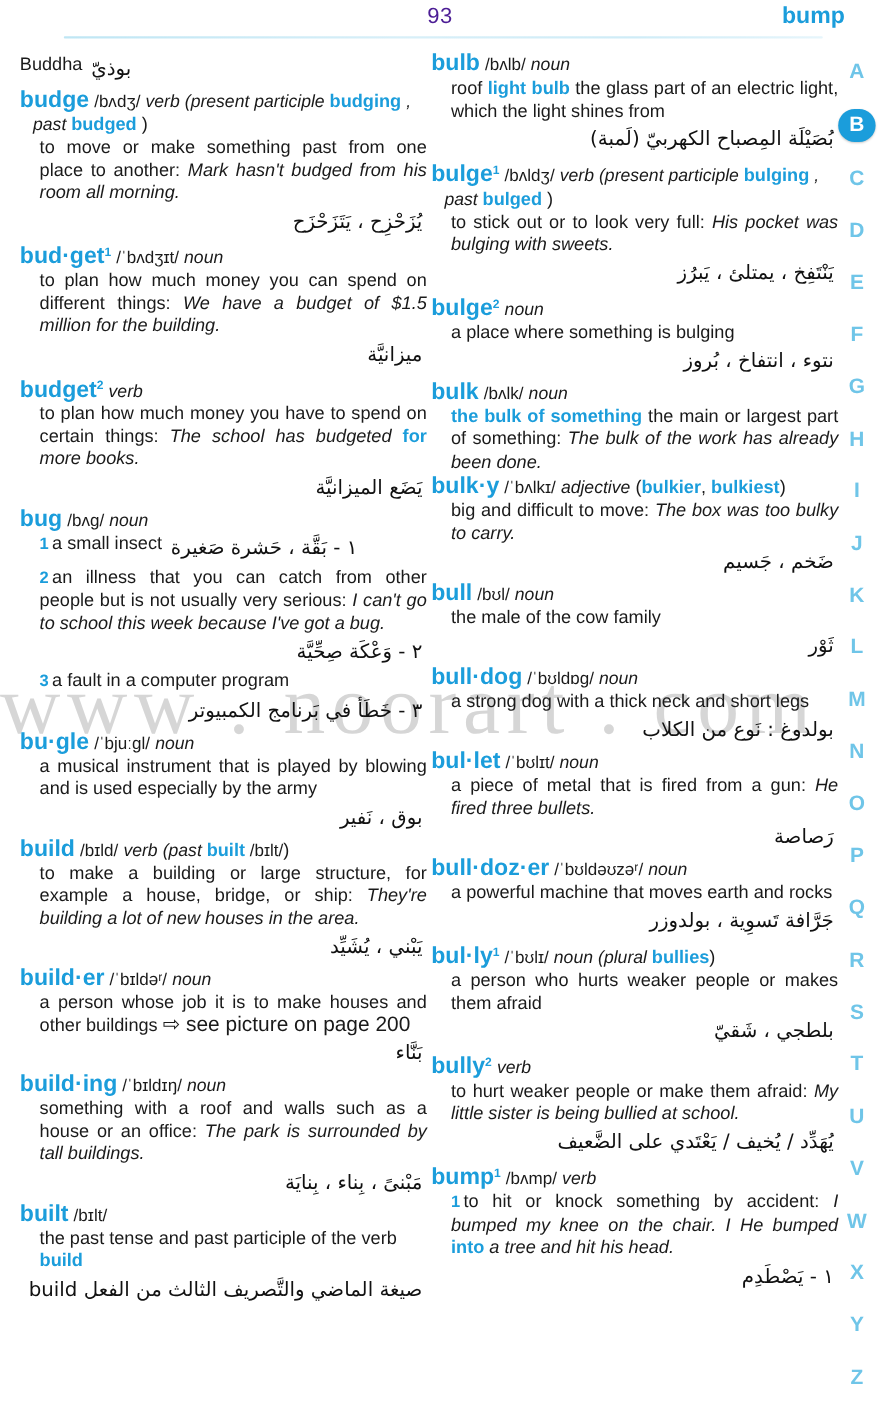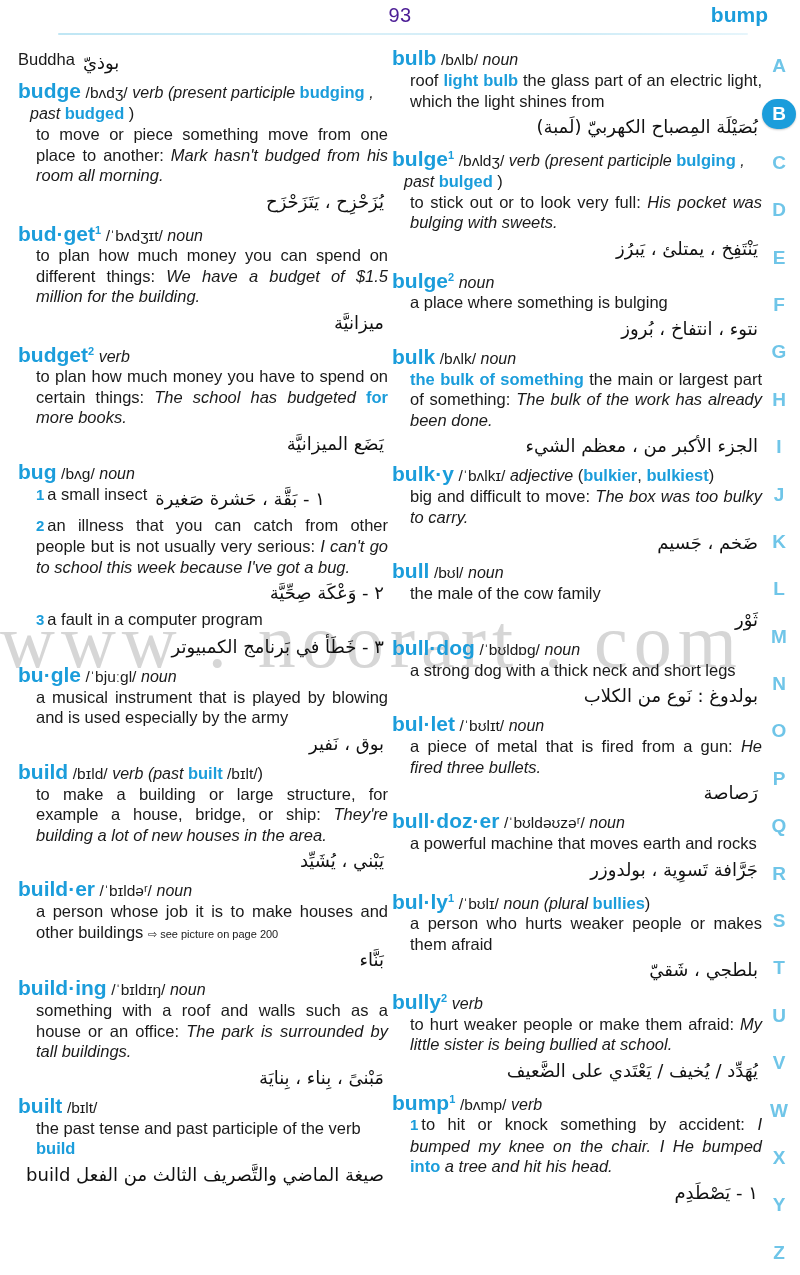--- a/index.html
+++ b/index.html
@@ -68,21 +68,21 @@
     padding-left:18px;
     margin-top:0px;
   }
   .sense.plain { text-align:left; }
   .num {
     font-weight:bold; color:#1b9ddb; font-size:15px;
     margin-right:3px;
   }
   .ex   { font-style:italic; }
   .blue { font-weight:bold; color:#1b9ddb; }
-  .xref { font-size:11px; }
+  .xref { font-size:19px; }
 
   .arabic {
     direction:rtl; text-align:right;
     font-family:"DejaVu Sans", sans-serif;
     font-size:18px; line-height:30px;
     color:#111111;
     padding:1px 4px 1px 0;
   }
 
   .inline-row {
@@ -155,21 +155,21 @@
         <span class="hw">budge</span>
         <span class="ipa">/bʌdʒ/</span>
         <span class="pos">verb</span>
         <span class="pos">(present participle </span>
         <span class="infl">budging</span>
         <span class="pos">, past </span>
         <span class="infl">budged</span>
         <span>)</span>
       </div>
       <div class="sense">
-        <span>to move or piece something move from one place to another: </span><span class="ex">Mark hasn't budged from his room all morning.</span>
+        <span>to move or make something past from one place to another: </span><span class="ex">Mark hasn't budged from his room all morning.</span>
       </div>
       <div class="arabic">يُزَحْزِح ، يَتَزَحْزَح</div>
     </div>
 
     <div class="entry">
       <div class="headline">
         <span class="hw">bud·get</span><span class="sup">1</span>
         <span class="ipa">/ˈbʌdʒɪt/</span>
         <span class="pos">noun</span>
       </div>
@@ -317,21 +317,20 @@
 
     <div class="entry">
       <div class="headline">
         <span class="hw">bulk</span>
         <span class="ipa">/bʌlk/</span>
         <span class="pos">noun</span>
       </div>
       <div class="sense">
         <span class="blue">the bulk of something</span><span> the main or largest part of something: </span><span class="ex">The bulk of the work has already been done.</span>
       </div>
-      <div class="arabic">الجزء الأكبر من ، معظم الشيء</div>
     </div>
 
     <div class="entry">
       <div class="headline">
         <span class="hw">bulk·y</span>
         <span class="ipa">/ˈbʌlkɪ/</span>
         <span class="pos">adjective</span>
         <span>(</span><span class="infl">bulkier</span><span>, </span><span class="infl">bulkiest</span><span>)</span>
       </div>
       <div class="sense">

